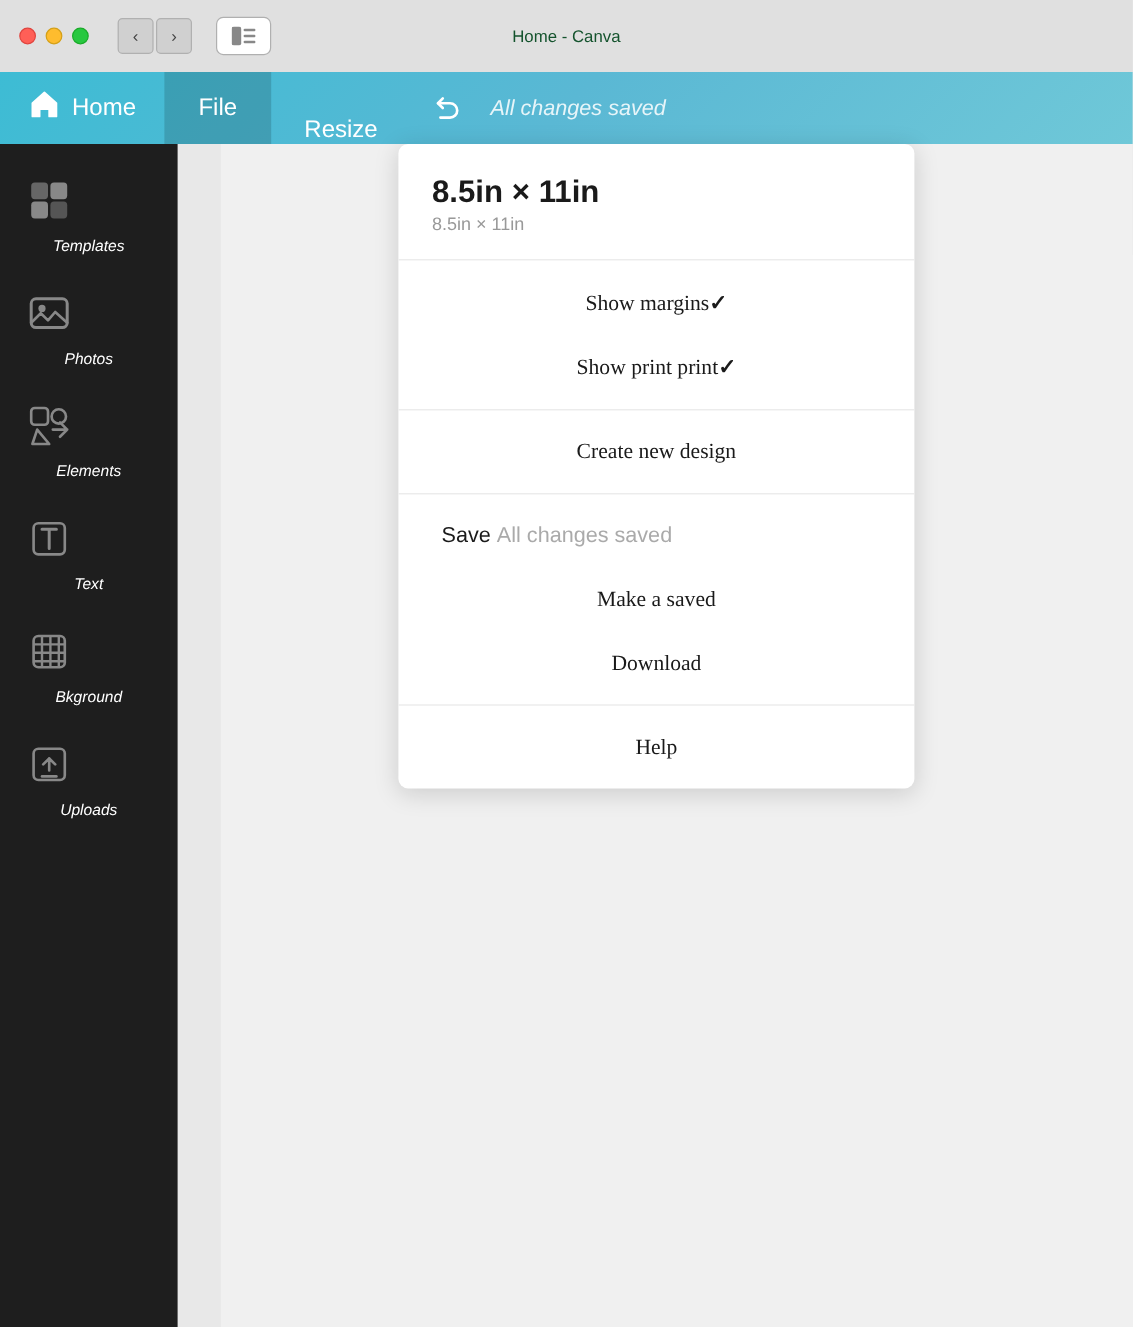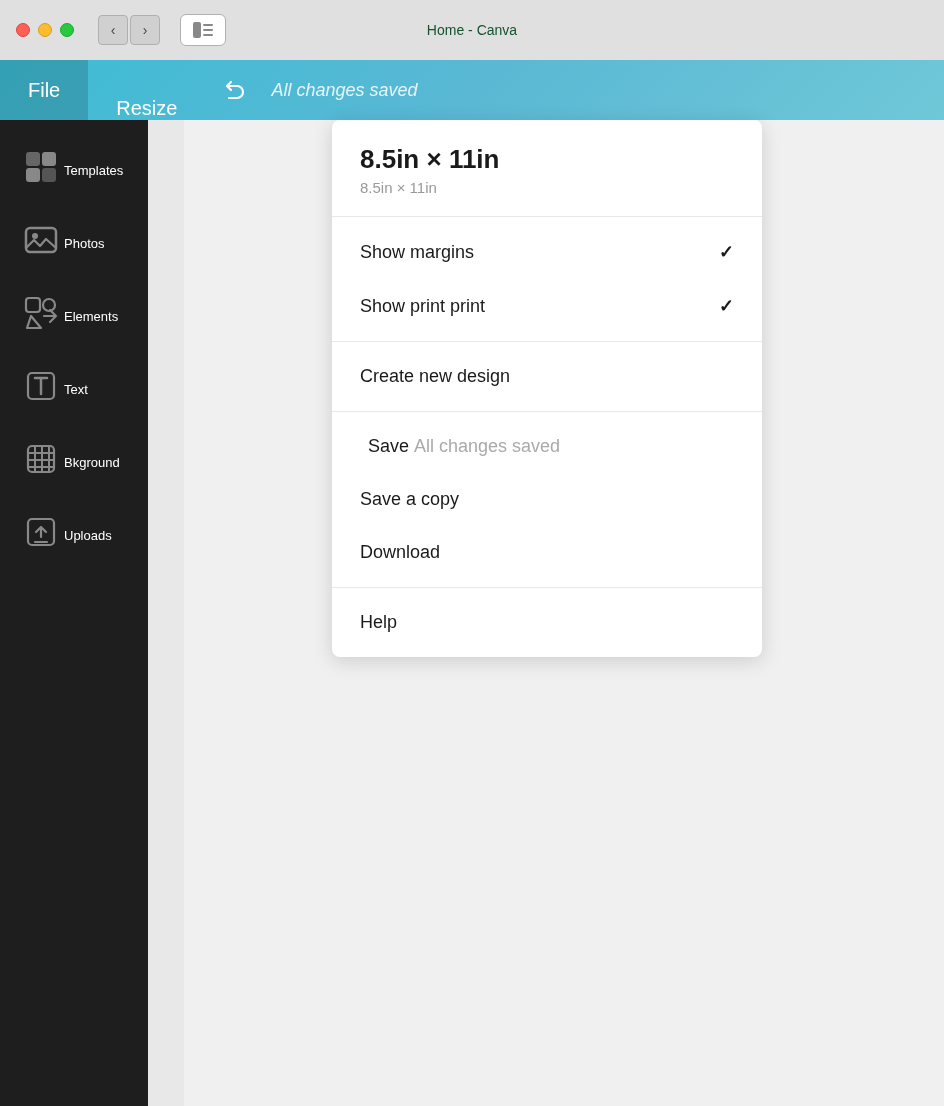--- a/index.html
+++ b/index.html
@@ -146,28 +146,28 @@
       background: #1e1e1e;
       display: flex;
       flex-direction: column;
       align-items: center;
       padding-top: 16px;
       gap: 4px;
       flex-shrink: 0;
     }
     .sidebar-item {
       display: flex;
-      flex-direction: row;
-      align-items: center;
+      flex-direction: column;
       gap: 6px;
       padding: 14px 10px;
       cursor: pointer;
       border-radius: 8px;
       width: 120px;
       color: white;
+      font-style: italic;
     }
     .sidebar-icon {
       font-size: 28px;
       color: white;
     }
     .sidebar-label {
       font-size: 13px;
       color: white;
       text-align: center;
     }
@@ -212,25 +212,26 @@
       border-bottom: 1px solid #e8e8e8;
       padding: 8px 0;
     }
     .menu-section:last-child {
       border-bottom: none;
     }
 
     .menu-item {
       display: flex;
       align-items: center;
-      justify-content: space-between;
+      justify-content: center;
       padding: 16px 28px;
       cursor: pointer;
       font-size: 18px;
       color: #1a1a1a;
+      font-family: Liberation Serif, serif;
     }
     .menu-item-check {
       font-size: 18px;
       color: #1a1a1a;
       font-weight: 600;
     }
 
     .menu-item-save {
       display: flex;
       align-items: center;
@@ -271,20 +272,28 @@
       <rect x="0" y="0" width="8" height="16" rx="2" fill="#888"></rect>
       <rect x="10" y="2" width="10" height="2" rx="1" fill="#888"></rect>
       <rect x="10" y="7" width="10" height="2" rx="1" fill="#888"></rect>
       <rect x="10" y="12" width="10" height="2" rx="1" fill="#888"></rect>
     </svg>
   </div>
   <div class="titlebar-text">Home - Canva</div>
 </div>
 
 <div class="app-header">
+  <div class="header-home-btn">
+    <span class="header-home-icon">
+      <svg width="26" height="26" viewBox="0 0 26 26" fill="none">
+        <path d="M3 12L13 3L23 12V23H17V17H9V23H3V12Z" fill="white" stroke="white" stroke-width="1.5" stroke-linejoin="round"></path>
+      </svg>
+    </span>
+    <span>Home</span>
+  </div>
   <div class="header-file-btn">
     <span>File</span>
   </div>
   <div class="header-resize-btn">
     <span>Resize</span>
   </div>
   <div class="header-undo-btn">
     <svg width="26" height="26" viewBox="0 0 26 26" fill="none">
       <path d="M6 9H16C19.3137 9 22 11.6863 22 15C22 18.3137 19.3137 21 16 21H8" stroke="white" stroke-width="2.2" stroke-linecap="round"></path>
       <path d="M6 9L10 5M6 9L10 13" stroke="white" stroke-width="2.2" stroke-linecap="round" stroke-linejoin="round"></path>
@@ -395,21 +404,21 @@
           <span>Create new design</span>
         </div>
       </div>
 
       <div class="menu-section">
         <div class="menu-item-save">
           <span class="menu-item-save-label">Save</span>
           <span class="menu-item-save-status">All changes saved</span>
         </div>
         <div class="menu-item">
-          <span>Save a copy</span>
+          <span>Make a saved</span>
         </div>
         <div class="menu-item">
           <span>Download</span>
         </div>
       </div>
 
       <div class="menu-section">
         <div class="menu-item">
           <span>Help</span>
         </div>

